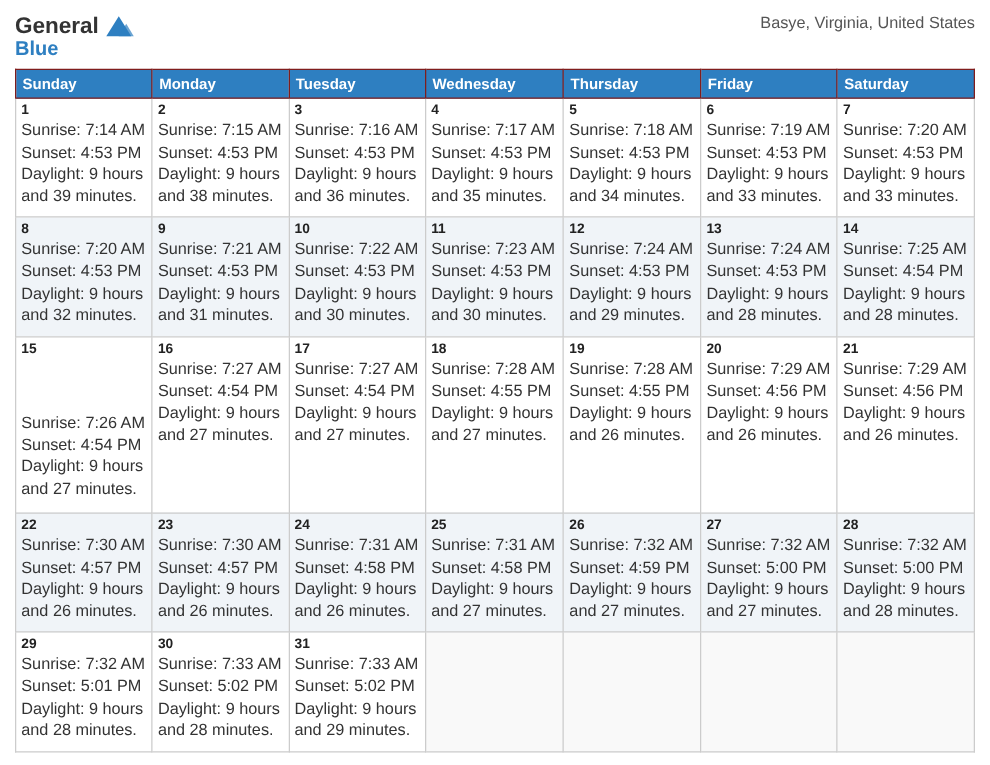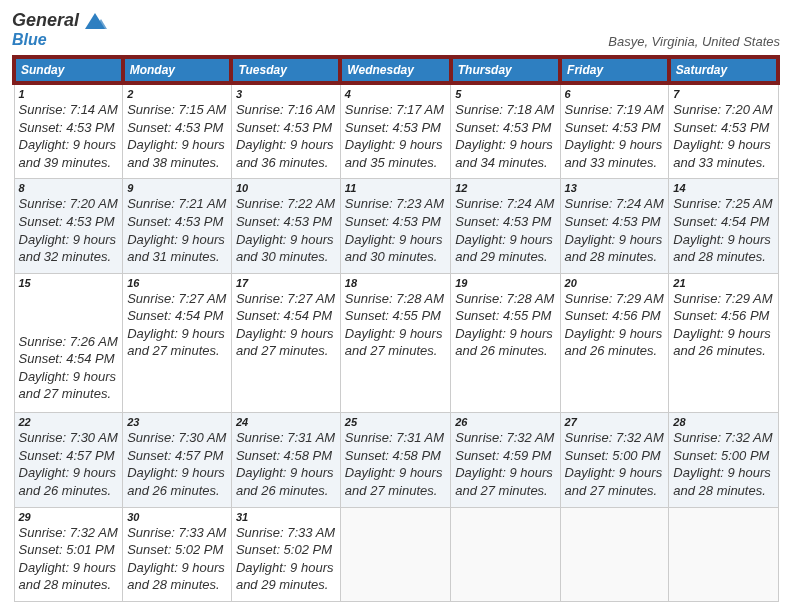--- a/index.html
+++ b/index.html
@@ -9,21 +9,20 @@
       font-family: Arial, sans-serif;
       background: #fff;
       overflow: hidden;
     }
     .page {
       width: 792px;
       height: 612px;
       padding: 10px 12px;
       display: flex;
       flex-direction: column;
-      font-style: italic;
     }
     .header {
       display: flex;
       justify-content: space-between;
       align-items: flex-start;
       margin-bottom: 6px;
     }
     .logo {
       display: flex;
       flex-direction: column;
@@ -47,35 +46,34 @@
       text-align: right;
     }
     .month-title {
       font-size: 32px;
       font-weight: normal;
       color: #222;
     }
     .location {
       font-size: 13px;
       color: #555;
-      margin-top: 24px;
     }
     .calendar-table {
       width: 100%;
       border-collapse: collapse;
       flex: 1;
     }
     .calendar-table th {
       background: #2e7fc1;
       color: #fff;
       text-align: left;
       padding: 4px 5px;
       font-size: 12px;
       font-weight: bold;
-      border: 4px solid #7f1d1d;
+      border: 1px solid #7f1d1d;
     }
     .calendar-table td {
       border: 1px solid #ccc;
       vertical-align: top;
       padding: 3px 4px;
       width: 113px;
       min-height: 80px;
       background: #fff;
       font-size: 9.5px;
       color: #333;

